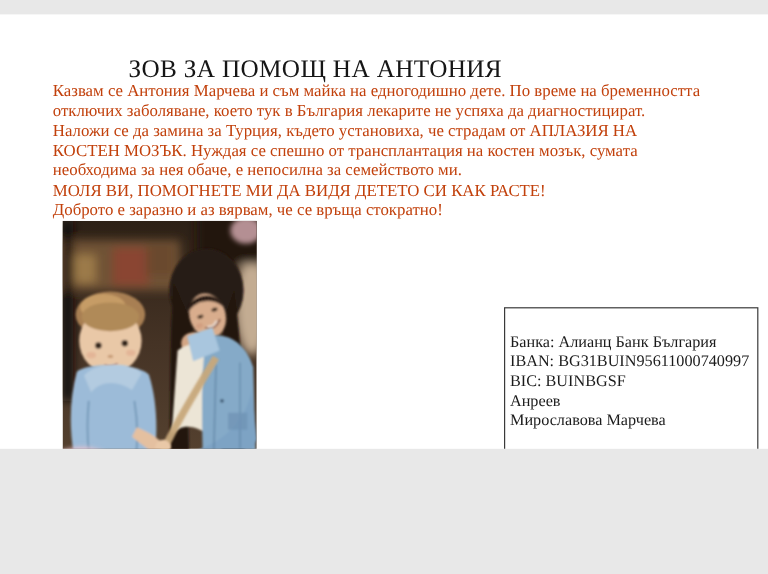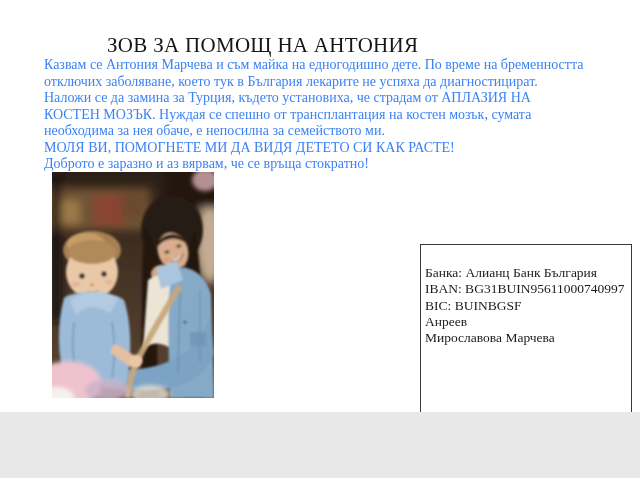--- a/index.html
+++ b/index.html
@@ -1,44 +1,44 @@
 <!DOCTYPE html>
 <html lang="bg"><head>
 <meta charset="utf-8">
 <style>
   html,body{margin:0;padding:0;background:#e8e8e8;}
   .page{
     position:relative;
-    width:640px;height:412px;
+    width:640px;height:362px;
     background:#ffffff;
     overflow:hidden;
     font-family:"Liberation Serif","DejaVu Serif",serif;
     color:#1b1b1b;
-    margin:0 auto;
+    margin:12px auto;
   }
   .title{
     position:absolute;
     left:107px;top:33px;
     margin:0;
     font-size:21px;
     font-weight:normal;
     letter-spacing:0.3px;
     white-space:nowrap;
     color:#161616;
   }
   .body-text{
     position:absolute;
     left:44px;top:57px;
     width:560px;
   }
   .body-text .line{
     font-size:14px;
     line-height:16.5px;
     white-space:nowrap;
-    color:#3b82f6;
+    color:#c2410c;
   }
   .photo{
     position:absolute;
     left:52px;top:172px;
     width:162px;height:226px;
     overflow:hidden;
   }
   .photo svg{display:block;}
   .bank-box{
     position:absolute;

